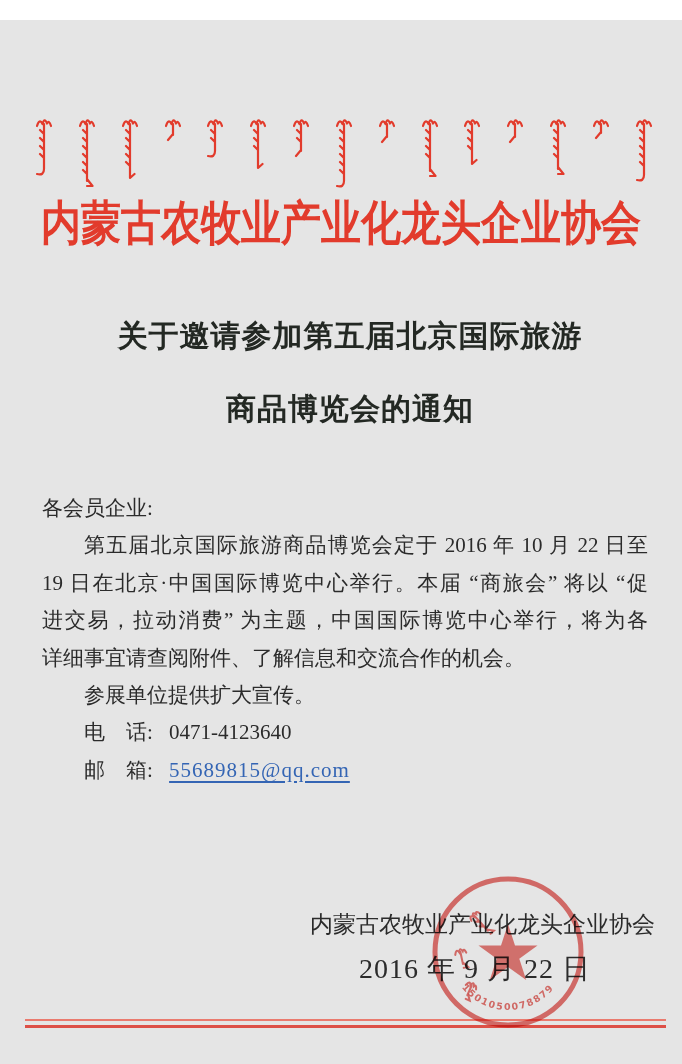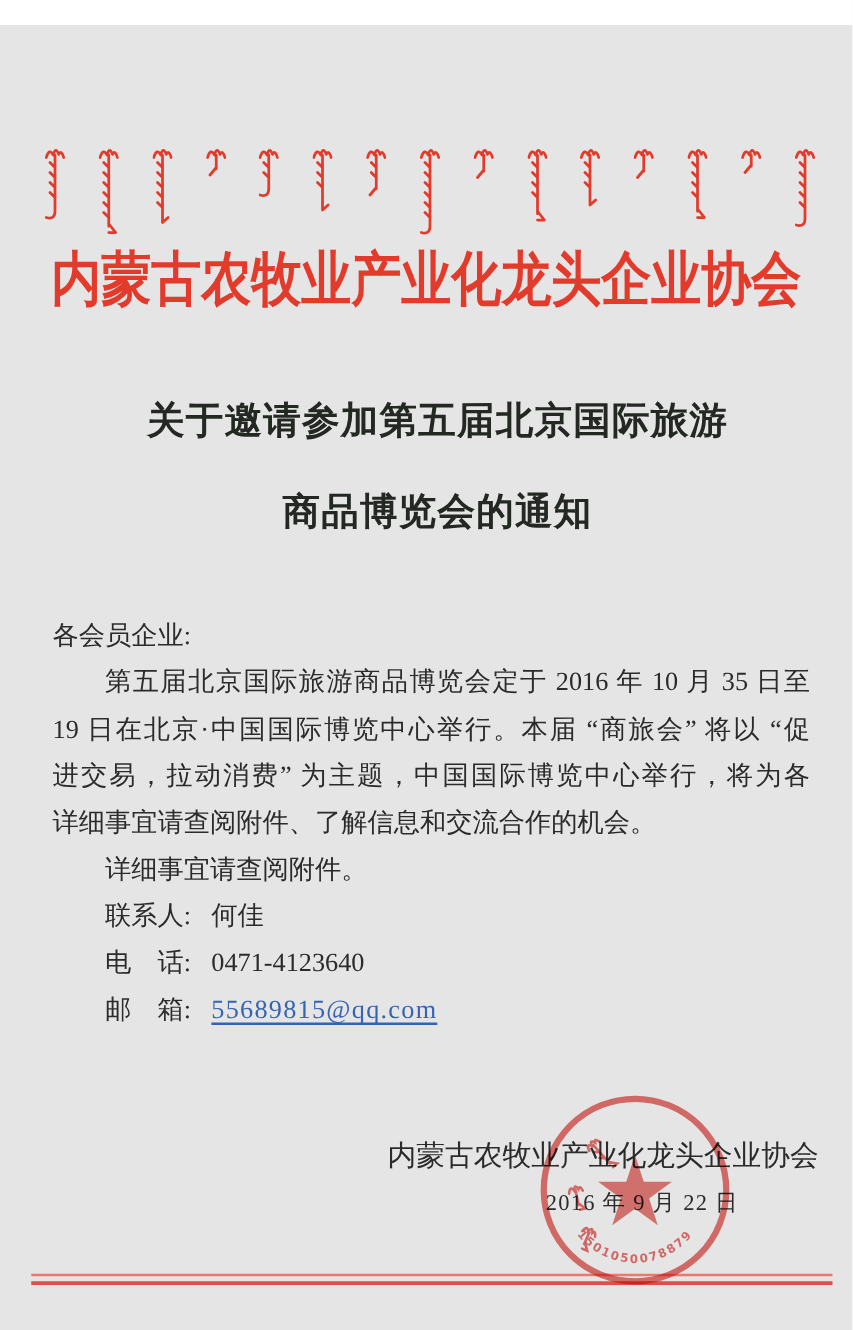--- a/index.html
+++ b/index.html
@@ -32,21 +32,21 @@
     font-size:21px;line-height:37.4px;color:#2b2b2b;
   }
   .bline{min-height:37.4px;}
   .indent{text-indent:2em;}
   .just{text-align:justify;text-align-last:justify;text-justify:inter-character;}
   .contact-label{display:inline;}
   .contact-value{display:inline;margin-left:11px;}
   a.email{color:#3465b4;text-decoration:underline;text-underline-offset:4px;letter-spacing:1px;}
   
   .sig-org{position:absolute;top:889px;right:27px;font-size:23px;color:#2b2b2b;white-space:nowrap;}
-  .sig-date{position:absolute;top:930px;right:91px;font-size:18px;color:#2b2b2b;white-space:nowrap;letter-spacing:1px;}
+  .sig-date{position:absolute;top:930px;right:91px;font-size:28px;color:#2b2b2b;white-space:nowrap;letter-spacing:1px;}
   
   .seal{
     position:absolute;left:432px;top:856px;width:152px;height:152px;
     mix-blend-mode:multiply;opacity:0.9;
   }
   
   .bottom-rule{position:absolute;left:25px;right:16px;top:999px;}
   .rule-thin{height:0;border-top:2px solid #ea7a6e;}
   .rule-thick{height:0;border-top:3px solid #dd5047;margin-top:4px;}
 </style>
@@ -103,29 +103,25 @@
    </svg>
     </div>
 
   <div class="org-title">内蒙古农牧业产业化龙头企业协会</div>
 
   <div class="doc-title l1">关于邀请参加第五届北京国际旅游</div>
   <div class="doc-title l2">商品博览会的通知</div>
 
   <div class="body-block">
     <div class="bline">各会员企业:</div>
-    <div class="bline indent just">第五届北京国际旅游商品博览会定于 2016 年 10 月 35 日至</div>
+    <div class="bline indent just">第五届北京国际旅游商品博览会定于 2016 年 10 月 22 日至</div>
     <div class="bline just">19 日在北京·中国国际博览中心举行。本届 “商旅会” 将以 “促</div>
     <div class="bline just">进交易，拉动消费” 为主题，中国国际博览中心举行，将为各</div>
     <div class="bline">详细事宜请查阅附件、了解信息和交流合作的机会。</div>
-    <div class="bline indent">详细事宜请查阅附件。</div>
-    <div class="bline indent">
-      <span class="contact-label">联系人:</span>
-      <span class="contact-value">何佳</span>
-    </div>
+    <div class="bline indent">参展单位提供扩大宣传。</div>
     <div class="bline indent">
       <span class="contact-label">电　话:</span>
       <span class="contact-value">0471-4123640</span>
     </div>
     <div class="bline indent">
       <span class="contact-label">邮　箱:</span>
       <a href="#" class="email contact-value">55689815@qq.com</a>
     </div>
   </div>
 

